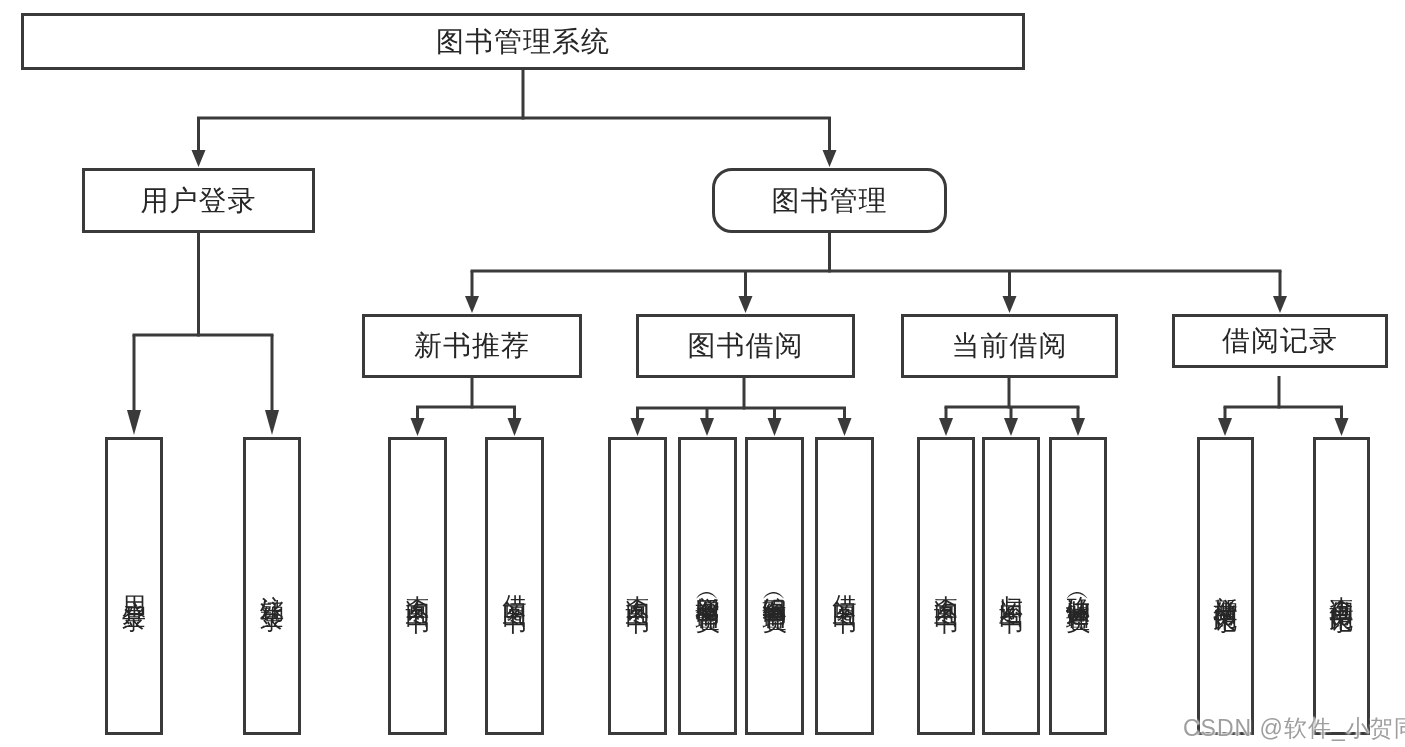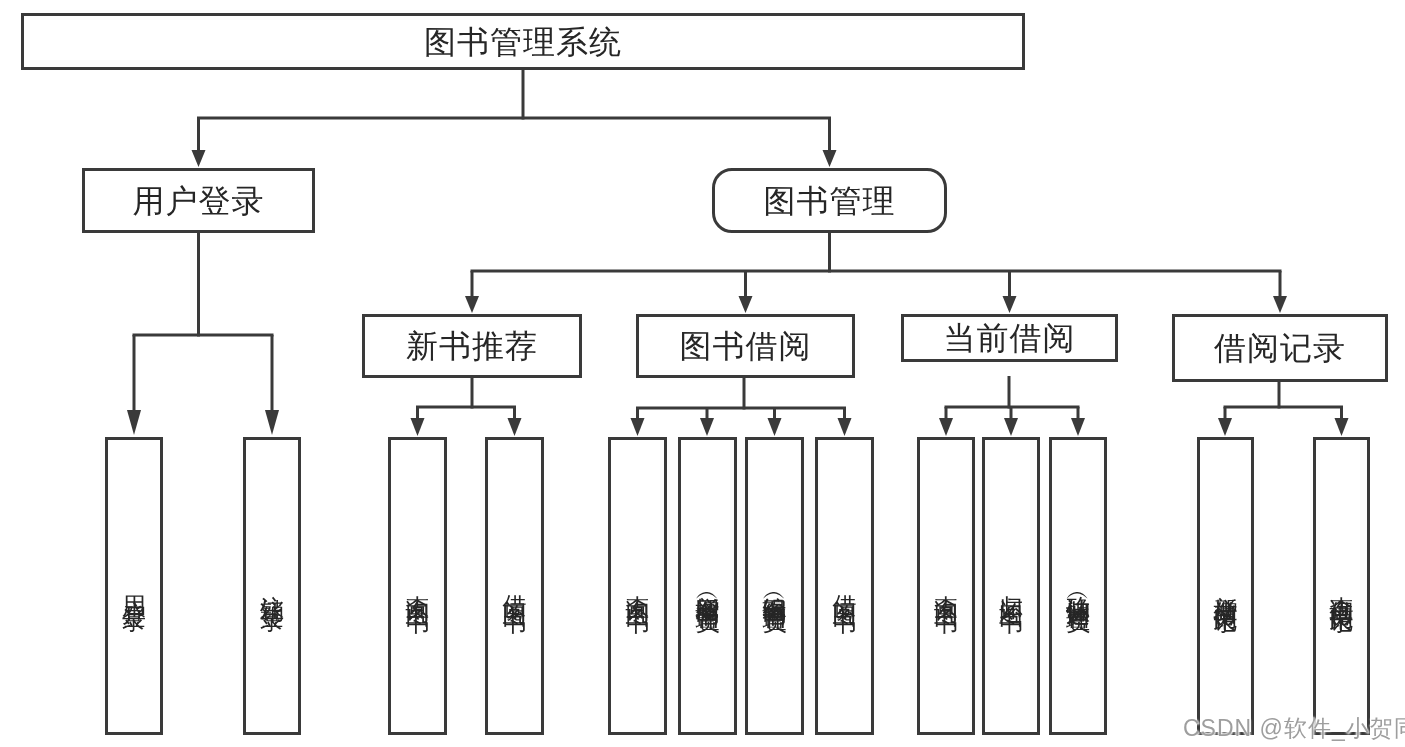--- a/index.html
+++ b/index.html
@@ -13,38 +13,38 @@
   .connectors{position:absolute;left:0;top:0;width:1405px;height:747px;z-index:1;}
   .node{
     position:absolute;
     box-sizing:border-box;
     border:3px solid #3a3a3a;
     background:#ffffff;
     display:flex;align-items:center;justify-content:center;
     color:#262626;
     z-index:2;
   }
-  .hnode{font-size:32px;letter-spacing:1px;line-height:1;}
+  .hnode{font-size:28px;letter-spacing:1px;line-height:1;}
   .vnode{
     writing-mode:vertical-rl;
     text-orientation:mixed;
     font-size:24px;
     letter-spacing:5px;
     line-height:1;
   }
   
   .n-root{left:21px;top:13px;width:1004px;height:57px;}
   
   .n-l2a{left:82px;top:168px;width:233px;height:65px;}
   .n-l2b{left:712px;top:168px;width:235px;height:65px;border-radius:20px;}
   
   .n-l3a{left:362px;top:314px;width:220px;height:64px;}
   .n-l3b{left:636px;top:314px;width:219px;height:64px;}
-  .n-l3c{left:901px;top:314px;width:217px;height:48px;text-align:right;}
-  .n-l3d{left:1172px;top:314px;width:216px;height:68px;}
+  .n-l3c{left:901px;top:314px;width:217px;height:64px;text-align:right;}
+  .n-l3d{left:1172px;top:314px;width:216px;height:54px;}
   
   .col{top:437px;height:298px;}
   .n-g1a{left:105px;width:58px;}
   .n-g1b{left:243px;width:58px;}
   .n-g2a{left:388px;width:59px;}
   .n-g2b{left:485px;width:59px;}
   .n-g3a{left:608px;width:59px;}
   .n-g3b{left:678px;width:59px;letter-spacing:2px;}
   .n-g3c{left:745px;width:59px;letter-spacing:2px;}
   .n-g3d{left:815px;width:59px;}

